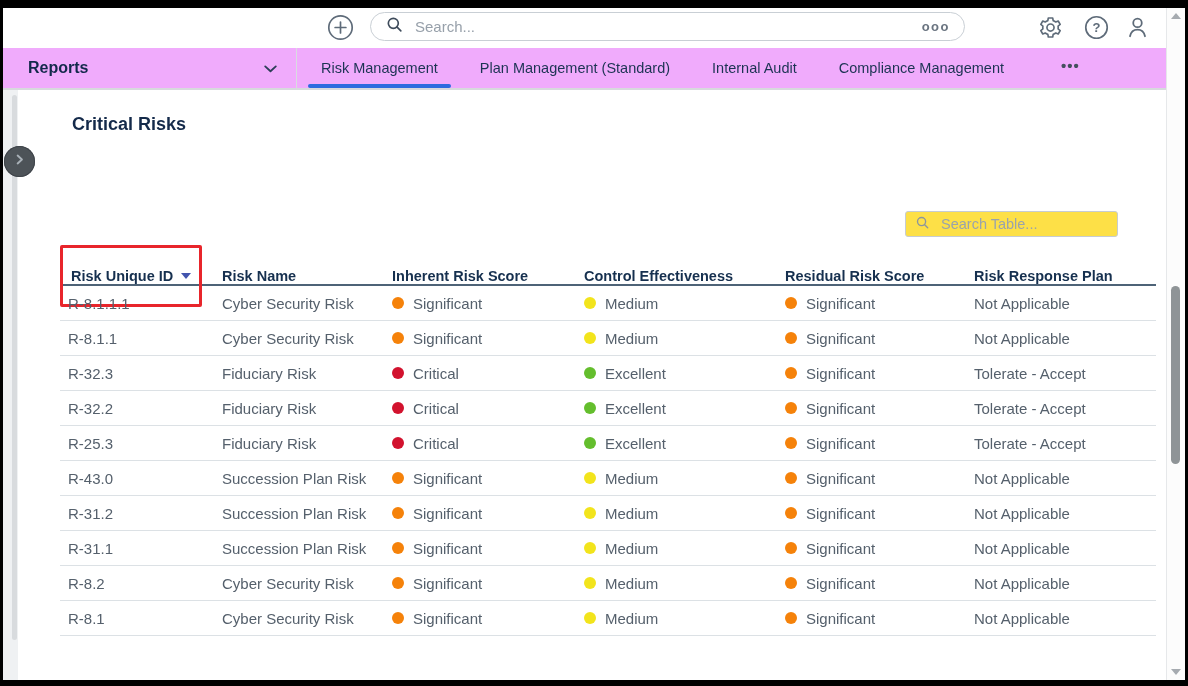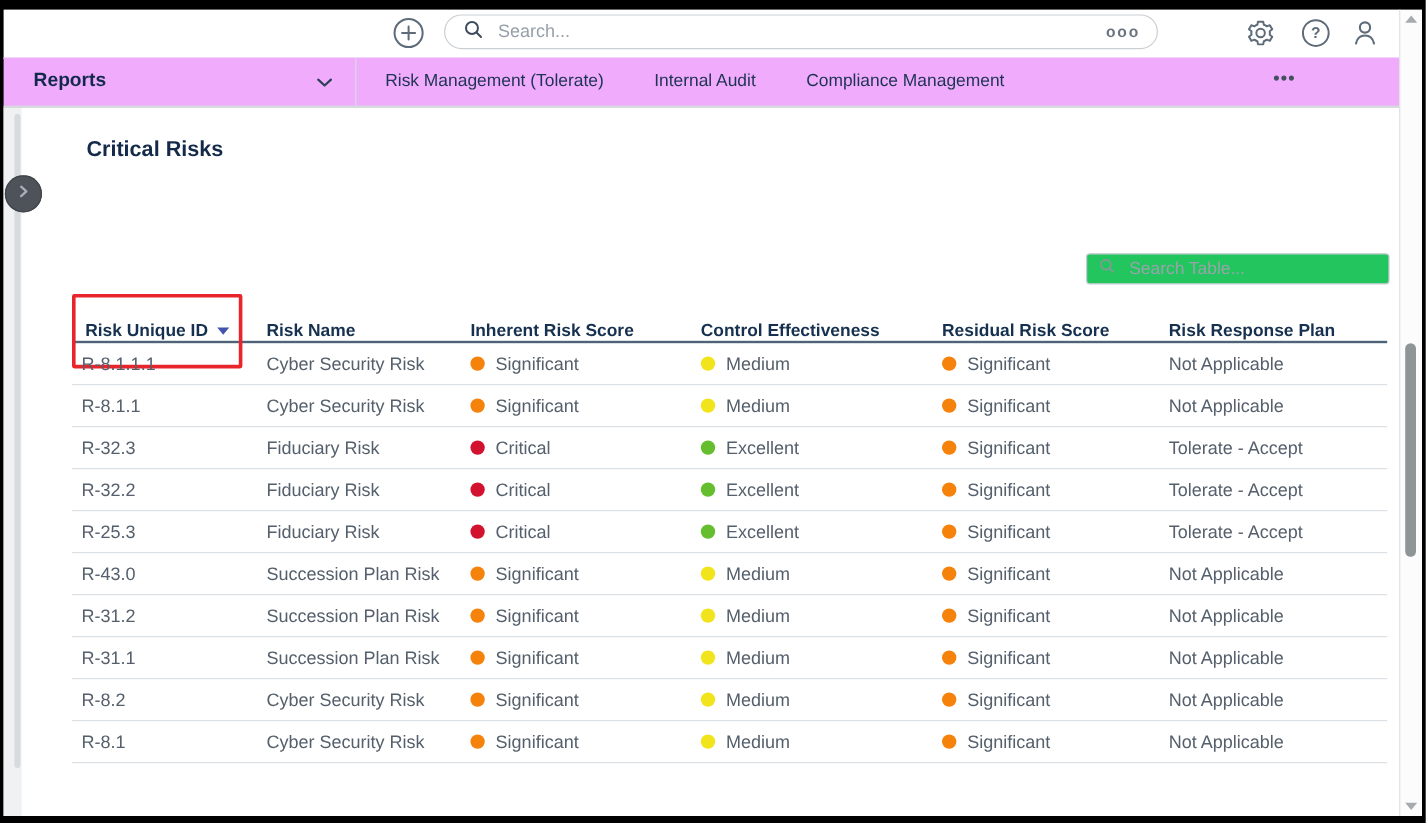--- a/index.html
+++ b/index.html
@@ -30,21 +30,21 @@
 
   
   .content{position:absolute;left:3px;top:90px;width:1163px;height:590px;background:#fff;}
   .left-rail{position:absolute;left:0;top:0;width:15px;height:100%;background:#EFF1F3;}
   .rail-bar{position:absolute;left:9px;top:5px;width:5px;height:545px;background:#D8DBDE;border-radius:3px;}
   .expand-btn{position:absolute;left:1px;top:56px;width:31px;height:31px;border-radius:50%;background:#4D5358;display:flex;align-items:center;justify-content:center;cursor:pointer;box-shadow:0 0 0 1px #3F444A inset;}
 
   .page-title{position:absolute;left:69px;top:24px;font-size:18px;font-weight:bold;color:#142A4A;}
   .page-subtitle{position:absolute;left:69px;top:64px;font-size:15px;color:#4F5B67;}
 
-  .table-search{position:absolute;left:902px;top:121px;width:253px;height:26px;border:1px solid #C6CCD2;border-radius:3px;display:flex;align-items:center;padding:0 9px;box-sizing:border-box;background:#22c55e;}
+  .table-search{position:absolute;left:902px;top:121px;width:213px;height:26px;border:1px solid #C6CCD2;border-radius:3px;display:flex;align-items:center;padding:0 9px;box-sizing:border-box;background:#fde047;}
   .table-search input{flex:1;border:none;outline:none;font-family:"Liberation Sans",sans-serif;font-size:14.5px;color:#4F5B67;margin-left:9px;background:transparent;}
   .table-search input::placeholder{color:#9AA3AC;}
 
   
   .risk-table{position:absolute;left:57px;top:155px;width:1096px;}
   .thead,.tr{display:grid;grid-template-columns:154px 170px 192px 201px 189px minmax(0,1fr);align-items:center;}
   .thead{height:39px;border-bottom:2px solid #4E6377;}
   .th{font-size:14.5px;font-weight:bold;color:#16304F;padding-left:8px;white-space:nowrap;cursor:pointer;}
   .th-box{display:inline-flex;align-items:center;border:3px solid var(--annotation,#E8252B);border-radius:2px;padding:20px 8px;margin-left:0;}
   .sort-caret{width:0;height:0;border-left:5px solid transparent;border-right:5px solid transparent;border-top:6px solid #4254AE;margin-left:8px;}
@@ -115,21 +115,22 @@
     <div class="reports">
       <span class="reports-label">Reports</span>
     </div>
     <span class="reports-caret">
       <svg width="17" height="17" viewBox="0 0 16 16">
           <path d="M3 6l5 4.6L13 6" fill="none" stroke="#2B3E57" stroke-width="1.7" stroke-linecap="round" stroke-linejoin="round"></path>
         </svg>
     </span>
     <div class="tab-divider"></div>
     <div class="tabs">
-        <div class="tab">Risk Management (Tolerate)</div>
+        <div class="tab active">Risk Management</div>
+        <div class="tab">Plan Management (Standard)</div>
         <div class="tab">Internal Audit</div>
         <div class="tab">Compliance Management</div>
       </div>
     <div class="tab-overflow">•••</div>
   </div>
 
   <div class="content">
     <div class="left-rail">
       <div class="rail-bar"></div>
     </div>

